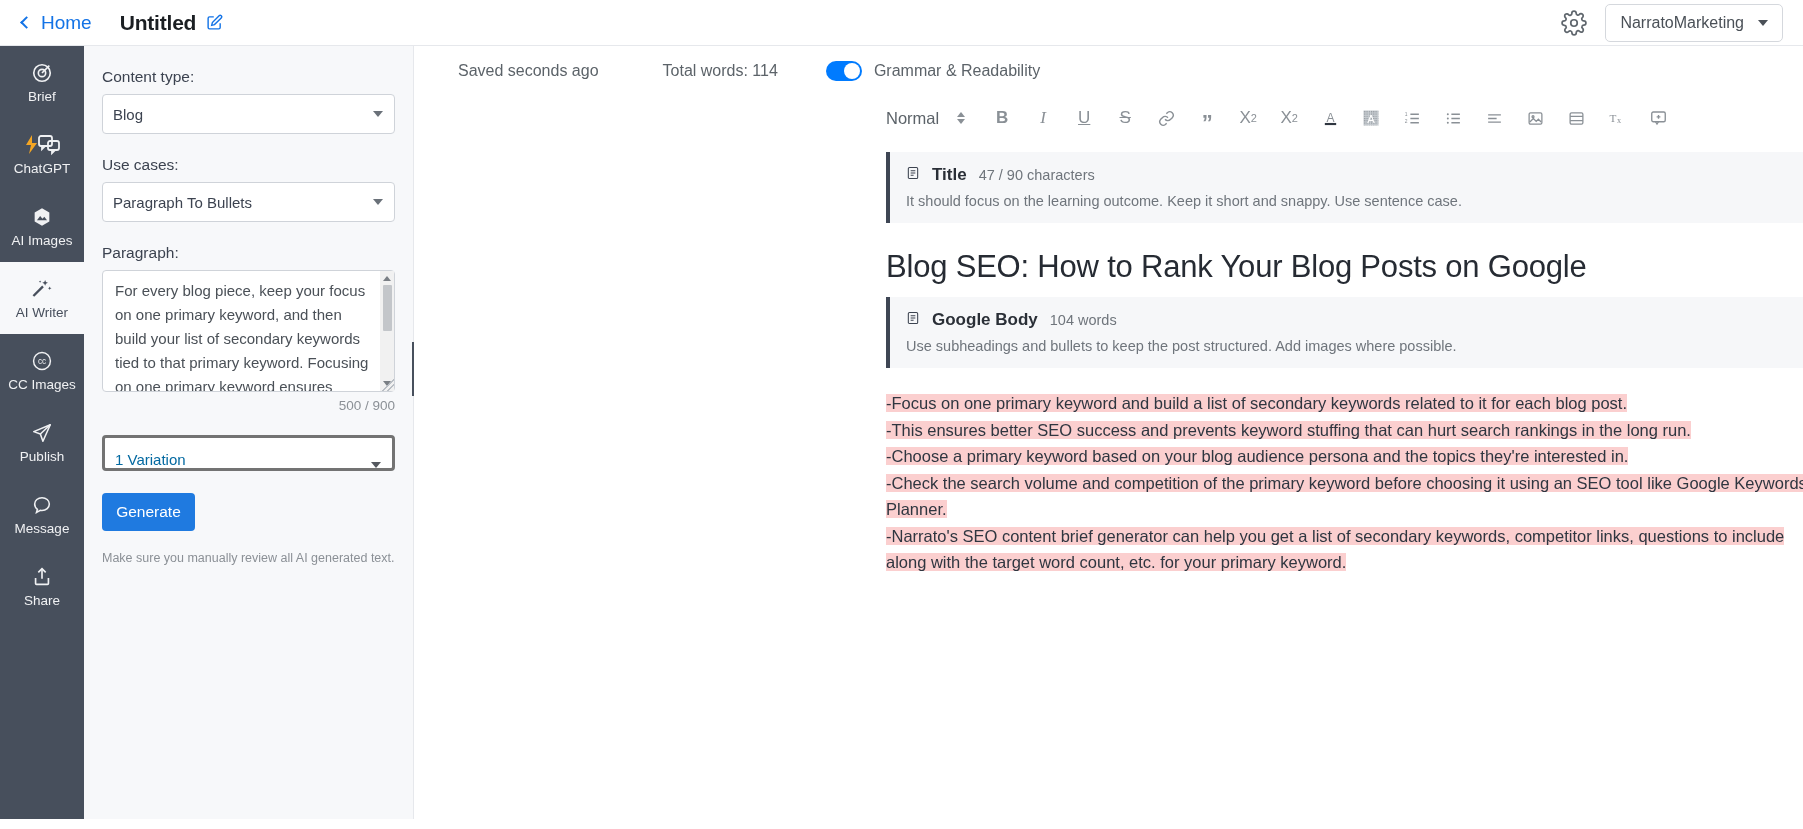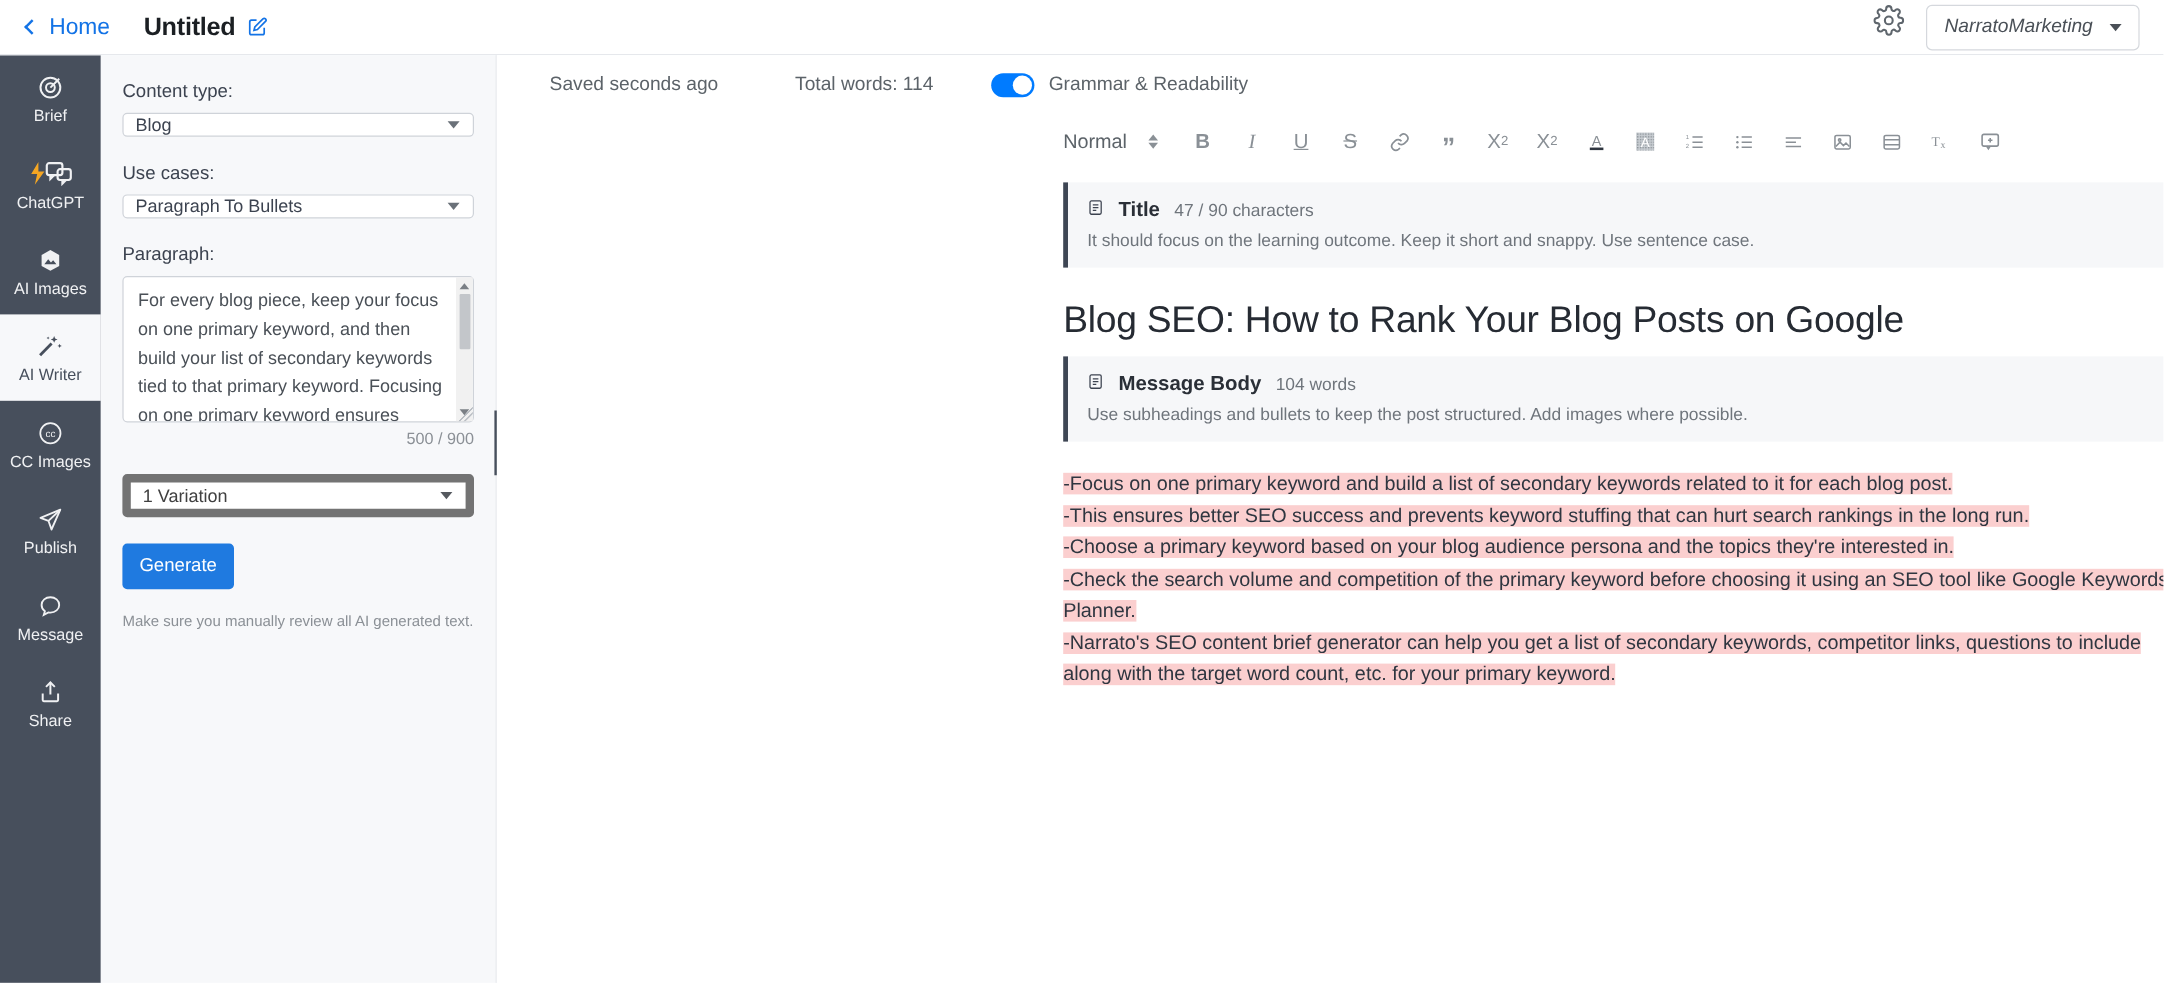--- a/index.html
+++ b/index.html
@@ -29,21 +29,21 @@
     display: inline-block; width: 9px; height: 9px;
     border-left: 2px solid #1373e6; border-bottom: 2px solid #1373e6;
     transform: rotate(45deg); margin-right: 2px;
   }
   .doc-title {
     margin-left: 28px; font-size: 21px; font-weight: bold; color: #1b1f23;
     letter-spacing: -0.2px;
   }
   .edit-icon { margin-left: 10px; cursor: pointer; display:inline-flex; align-items:center;}
   .topbar-right {
-    margin-left: auto; display: flex; gap: 18px; margin-right: 20px; font-style: italic;
+    margin-left: auto; display: flex; align-items: center; gap: 18px; margin-right: 20px;
   }
   .gear { cursor: pointer; display:flex; }
   .workspace-btn {
     border: 1px solid #d5d8dd; border-radius: 5px;
     height: 38px; display: flex; align-items: center; gap: 14px;
     padding: 0 14px; font-size: 16px; color: #4a5057; cursor: pointer;
     background: #fff;
   }
   .caret-down {
     width: 0; height: 0; border-left: 5px solid transparent;
@@ -68,21 +68,21 @@
   .rail-item.chatgpt .ri-ico { gap: 1px; }
 
   
   .panel {
     width: 330px; flex: 0 0 330px; background: #f7f8fa;
     border-right: 1px solid #e6e8ec;
     padding: 18px 18px 0 18px; position: relative;
   }
   .lbl { font-size: 15.5px; color: #3c4350; margin: 4px 0 8px 0; }
   .select-box {
-    height: 20px; background: #fff; border: 1px solid #cfd3d9; border-radius: 4px;
+    height: 40px; background: #fff; border: 1px solid #cfd3d9; border-radius: 4px;
     display: flex; align-items: center; padding: 0 10px; font-size: 15px; color: #3c4350;
     cursor: pointer; position: relative;
   }
   .select-box .caret-down { position: absolute; right: 11px; border-top-color:#6a7179; }
   .hint { font-size: 12.5px; color: #8b9096; margin-top: 7px; line-height: 1.35; }
   .section-gap { height: 18px; }
 
   .textarea-wrap { position: relative; }
   .textarea {
     height: 122px; background: #fff; border: 1px solid #cfd3d9; border-radius: 4px;
@@ -99,23 +99,23 @@
   .sc-thumb { width: 9px; height: 46px; background: #c3c6ca; border-radius: 1px; margin-top: 4px;}
   .resize-grip {
     position: absolute; right: 1px; bottom: 1px; width: 12px; height: 12px;
     background: linear-gradient(135deg, transparent 48%, #b9bec4 49%, #b9bec4 55%, transparent 56%,
                 transparent 68%, #b9bec4 69%, #b9bec4 75%, transparent 76%);
     cursor: nwse-resize;
   }
   .counter { text-align: right; font-size: 13.5px; color: #8b9096; margin-top: 6px; }
 
   .variation-select {
-    margin-top: 22px; height: 36px; background: #fff; border: 7px solid #737373;
-    border-radius: 4px; display: flex; align-items: center; padding: 0 10px;
-    font-size: 15px; color: #404040; position: relative; cursor: pointer;
+    margin-top: 22px; height: 36px; background: #fff; border: 3px solid #737373;
+    border-radius: 4px; display: flex; align-items: flex-end; padding: 0 10px;
+    font-size: 15px; color: #0369a1; position: relative; cursor: pointer;
   }
   .variation-select .caret-down { position: absolute; right: 11px; border-top-color:#55595f; }
   .generate-btn {
     margin-top: 22px; width: 93px; height: 38px; background: #1f7ae0; color: #fff;
     border: none; border-radius: 4px; font-size: 15.5px; cursor: pointer;
     font-family: "Liberation Sans", sans-serif;
   }
   .review-note { font-size: 12.5px; color: #8b9096; margin-top: 20px; }
 
   
@@ -458,21 +458,21 @@
     <h1 class="doc-h1">Blog SEO: How to Rank Your Blog Posts on Google</h1>
 
     <div class="card">
       <div class="card-head">
         <span class="card-ico">
           <svg width="14" height="16" viewBox="0 0 24 24" fill="none" stroke="#3c4350" stroke-width="1.8">
             <rect x="4" y="2.5" width="16" height="19" rx="2"></rect>
               <path d="M8 8h8M8 12h8M8 16h5"></path>
           </svg>
         </span>
-        <span class="card-title">Message Body</span>
+        <span class="card-title">Google Body</span>
         <span class="card-meta">104 words</span>
       </div>
       <div class="card-sub">Use subheadings and bullets to keep the post structured. Add images where possible.</div>
     </div>
 
     <div class="body-lines">
       <div><span class="hl">-Focus on one primary keyword and build a list of secondary keywords related to it for each blog post.</span></div>
       <div><span class="hl">-This ensures better SEO success and prevents keyword stuffing that can hurt search rankings in the long run.</span></div>
       <div><span class="hl">-Choose a primary keyword based on your blog audience persona and the topics they're interested in.</span></div>
       <div><span class="hl">-Check the search volume and competition of the primary keyword before choosing it using an SEO tool like Google Keywords Planner.</span></div>

